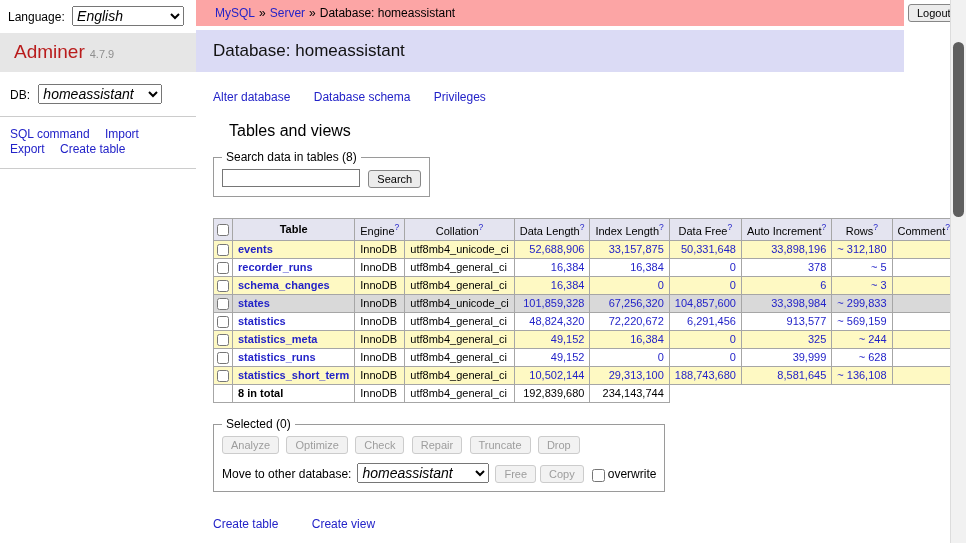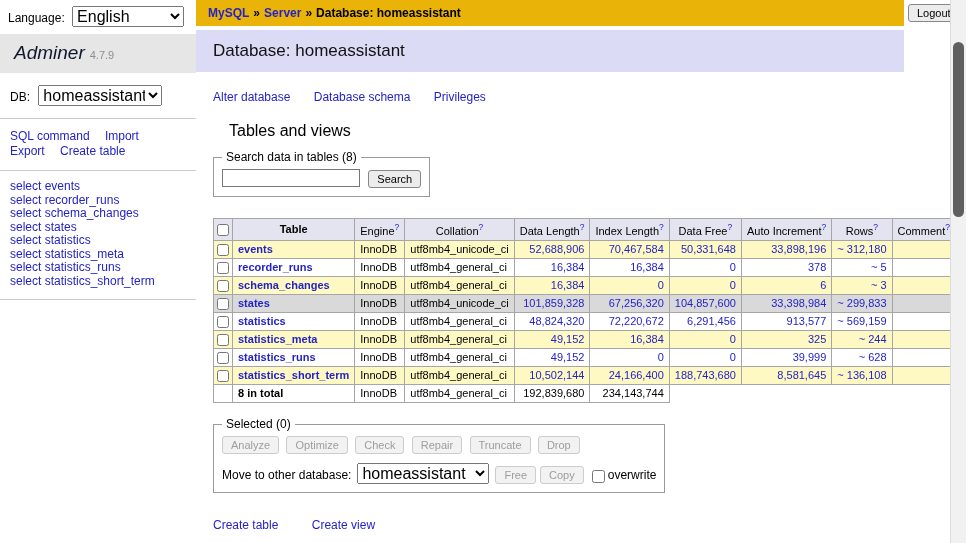--- a/index.html
+++ b/index.html
@@ -2,46 +2,46 @@
 <html><head>
 <meta charset="utf-8">
 <style>
   * { box-sizing: border-box; }
   html, body { margin:0; padding:0; }
   body {
     width:966px; height:543px; overflow:hidden; position:relative;
     font-family:"Liberation Sans", sans-serif; font-size:12px; color:#000; background:#fff;
   }
   a { color:#2323c8; text-decoration:none; cursor:pointer; }
-  select, input { font-family:inherit; font-size:16px; }
+  select, input { font-family:inherit; font-size:14px;font-style:italic; }
   button {
     font-family:inherit; font-size:11px; padding:2px 8px; color:#000;
     background:#ececec; border:1px solid #878787; border-radius:3px;
   }
   button:disabled { color:#9d9d9d; background:#f2f2f2; border-color:#cccccc; }
 
   
   .sidebar { position:absolute; top:0; left:0; width:196px; background:#fff; }
   .lang-row { padding:6px 0 0 8px; white-space:nowrap; }
   .lang-row select { width:112px; margin-left:4px; }
   .brand-bar { background:#e6e6e6; margin-top:7px; padding:8px 14px 9px; }
-  .brand-link { font-size:19px; font-style:italic; color:#0f172a; }
+  .brand-link { font-size:19px; color:#b91c1c; }
   .version { font-size:11px; color:#8f8f8f; margin-left:5px; }
   .db-row { padding:12px 10px; border-bottom:1px solid #ccc; white-space:nowrap; }
   .db-row select { width:124px; margin-left:5px; }
   .action-links { padding:10px 10px 11px; border-bottom:1px solid #ccc; }
   .action-links div { line-height:15px; }
   .action-links a { margin-right:12px; }
   .table-links { padding:9px 10px 11px; border-bottom:1px solid #ccc; }
   .table-links a { display:block; line-height:13.5px; white-space:nowrap; }
 
   
   .main { position:absolute; left:196px; top:0; right:16px; }
   .topbar { display:flex; align-items:flex-start; }
-  .breadcrumb { flex:1; background:#eab308; padding:6px 12px; line-height:14px;font-weight:bold; }
+  .breadcrumb { flex:1; background:#fca5a5; padding:6px 19px; line-height:14px; }
   .breadcrumb .sep { color:#000; margin:0 4px; }
   .logout-area { width:46px; padding:4px 2px 0 4px; text-align:center; }
   .title-bar { background:#dbdbf5; margin:4px 46px 0 0; padding:11px 17px; font-size:17px; color:#111; }
   .content { padding:2px 24px 0 17px; }
   .nav-links { margin-top:16px; }
   .nav-links a { margin-right:20px; }
   h3 { font-size:16px; font-weight:normal; margin:18px 16px 0; }
 
   fieldset { border:1px solid #9a9a9a; margin:10px 0 8px; padding:5px 8px 8px; display:inline-block; }
   legend { padding:0 4px; }
@@ -104,30 +104,20 @@
     <div>
       <a>SQL command</a>
       <a>Import</a>
     </div>
     <div>
       <a>Export</a>
       <a>Create table</a>
     </div>
   </div>
 
-  <div class="table-links">
-    <a>select events</a>
-    <a>select recorder_runs</a>
-    <a>select schema_changes</a>
-    <a>select states</a>
-    <a>select statistics</a>
-    <a>select statistics_meta</a>
-    <a>select statistics_runs</a>
-    <a>select statistics_short_term</a>
-  </div>
 </div>
 
 <div class="main">
 
   <div class="topbar">
     <div class="breadcrumb">
       <a>MySQL</a><span class="sep">»</span><a>Server</a><span class="sep">»</span><span>Database: homeassistant</span>
     </div>
     <div class="logout-area">
       <button>Logout</button>
@@ -167,21 +157,21 @@
           <th><span>Comment</span><sup><a>?</a></sup></th>
         </tr>
       </thead>
       <tbody>
         <tr class="alt">
           <td class="chk"><input type="checkbox" style=""></td>
           <td class="tname"><a>events</a></td>
           <td>InnoDB</td>
           <td>utf8mb4_unicode_ci</td>
           <td class="num"><a>52,688,906</a></td>
-          <td class="num"><a>70,467,584</a></td>
+          <td class="num"><a>33,157,875</a></td>
           <td class="num"><a>50,331,648</a></td>
           <td class="num"><a>33,898,196</a></td>
           <td class="num"><a>~ 312,180</a></td>
           <td></td>
         </tr>
         <tr>
           <td class="chk"><input type="checkbox" style=""></td>
           <td class="tname"><a>recorder_runs</a></td>
           <td>InnoDB</td>
           <td>utf8mb4_general_ci</td>
@@ -251,21 +241,21 @@
           <td class="num"><a>39,999</a></td>
           <td class="num"><a>~ 628</a></td>
           <td></td>
         </tr>
         <tr class="alt">
           <td class="chk"><input type="checkbox" style=""></td>
           <td class="tname"><a>statistics_short_term</a></td>
           <td>InnoDB</td>
           <td>utf8mb4_general_ci</td>
           <td class="num"><a>10,502,144</a></td>
-          <td class="num"><a>24,166,400</a></td>
+          <td class="num"><a>29,313,100</a></td>
           <td class="num"><a>188,743,680</a></td>
           <td class="num"><a>8,581,645</a></td>
           <td class="num"><a>~ 136,108</a></td>
           <td></td>
         </tr>
         <tr class="total">
           <td class="chk"></td>
           <td class="tot-name">8 in total</td>
           <td>InnoDB</td>
           <td>utf8mb4_general_ci</td>

